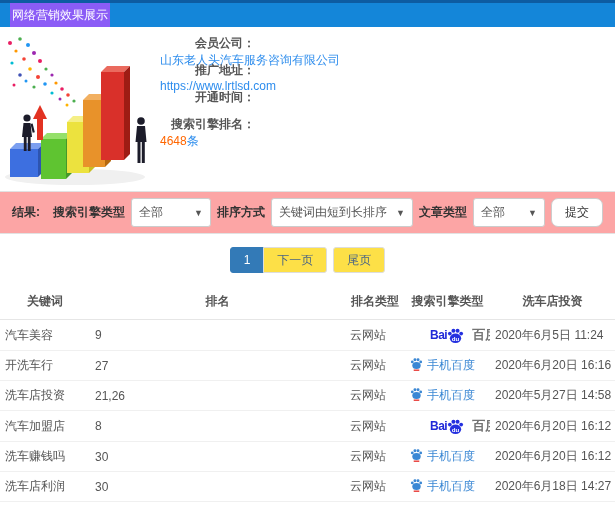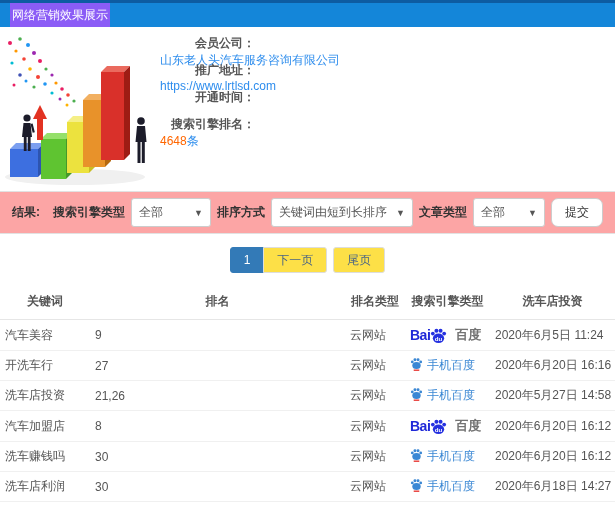--- a/index.html
+++ b/index.html
@@ -71,21 +71,21 @@
   .rank-table td {
     padding:6px 5px; border-bottom:1px solid #f0f0f0; color:#555;
     white-space:nowrap; overflow:hidden;
   }
   .col1{width:90px;} .col2{width:255px;} .col3{width:60px;} .col4{width:85px;} .col5{width:125px;}
   .cell-keyword { color:#333; }
   .cell-rank { color:#3a8ee6; cursor:pointer; }
 
   
   .baidu-logo { display:inline-flex; align-items:center; }
-  .baidu-bai { color:#2029d8; font-weight:bold; font-size:14px; letter-spacing:-0.5px; }
+  .baidu-bai { color:#2029d8; font-weight:bold; font-size:12px; letter-spacing:-0.5px;margin-left:20px; }
   .baidu-cn { color:#737373; font-weight:bold; font-size:13px; margin-left:8px; }
   .mobile-baidu { display:inline-flex; gap:4px; }
   .mb-text { color:#3a87d4; font-size:12px; }
 </style>
 </head>
 <body>
 
 <div class="header">
   <span class="header-tab">
     <span>网络营销效果展示</span>

